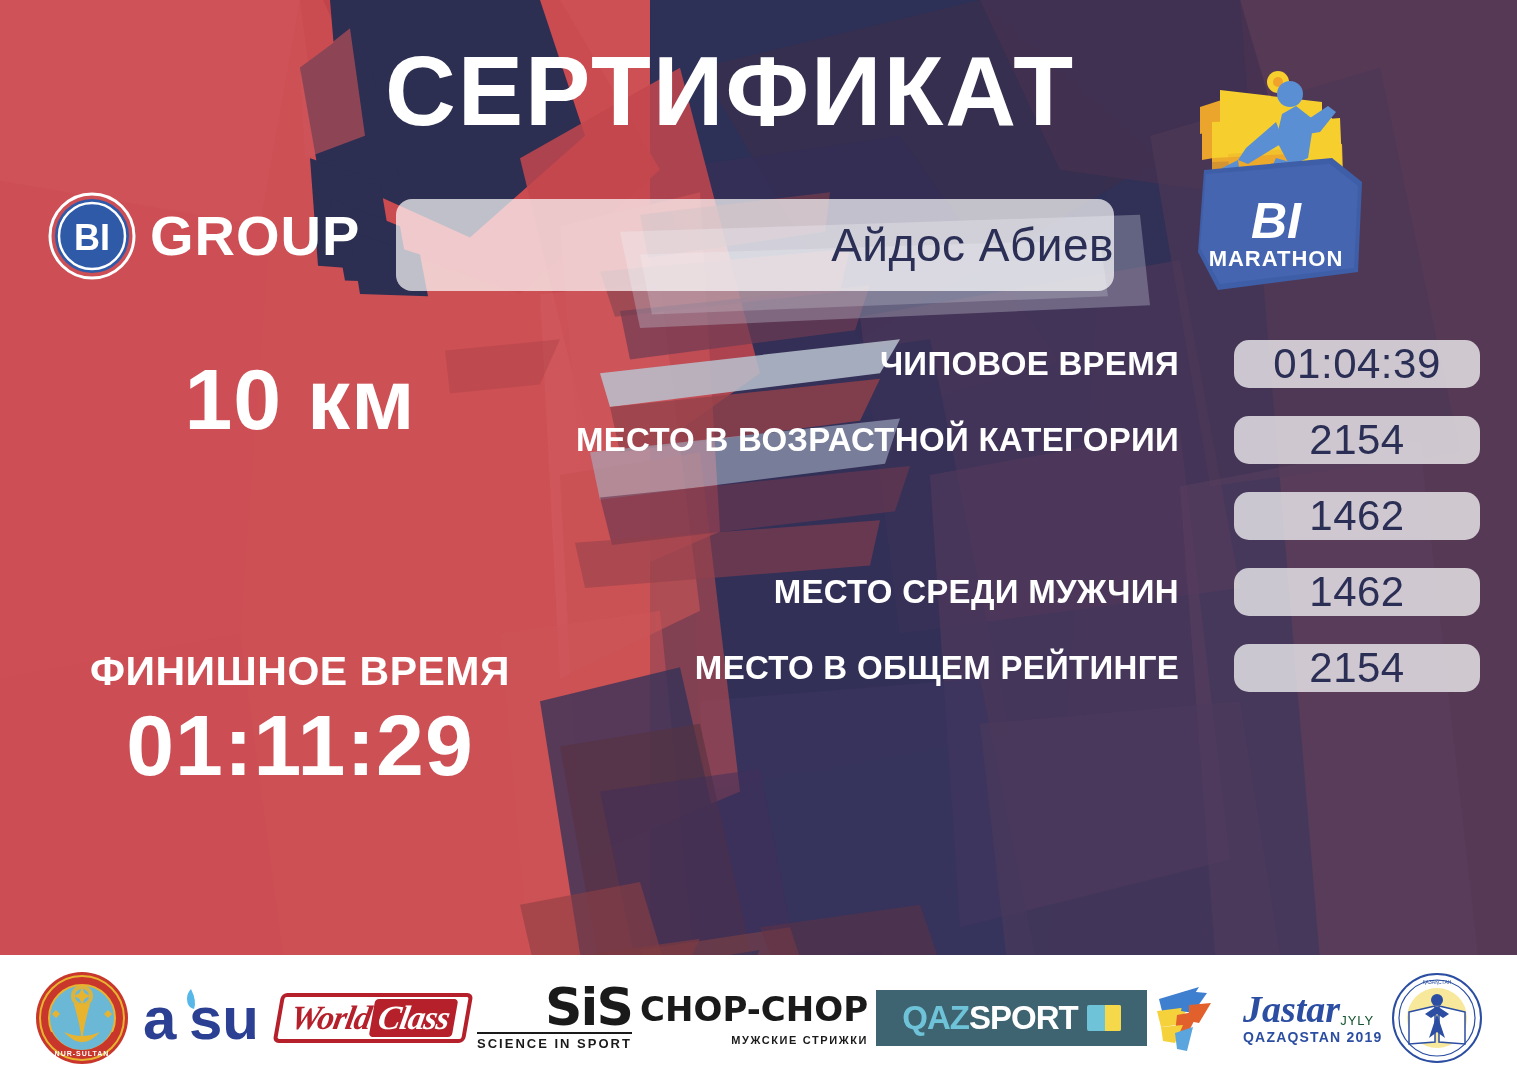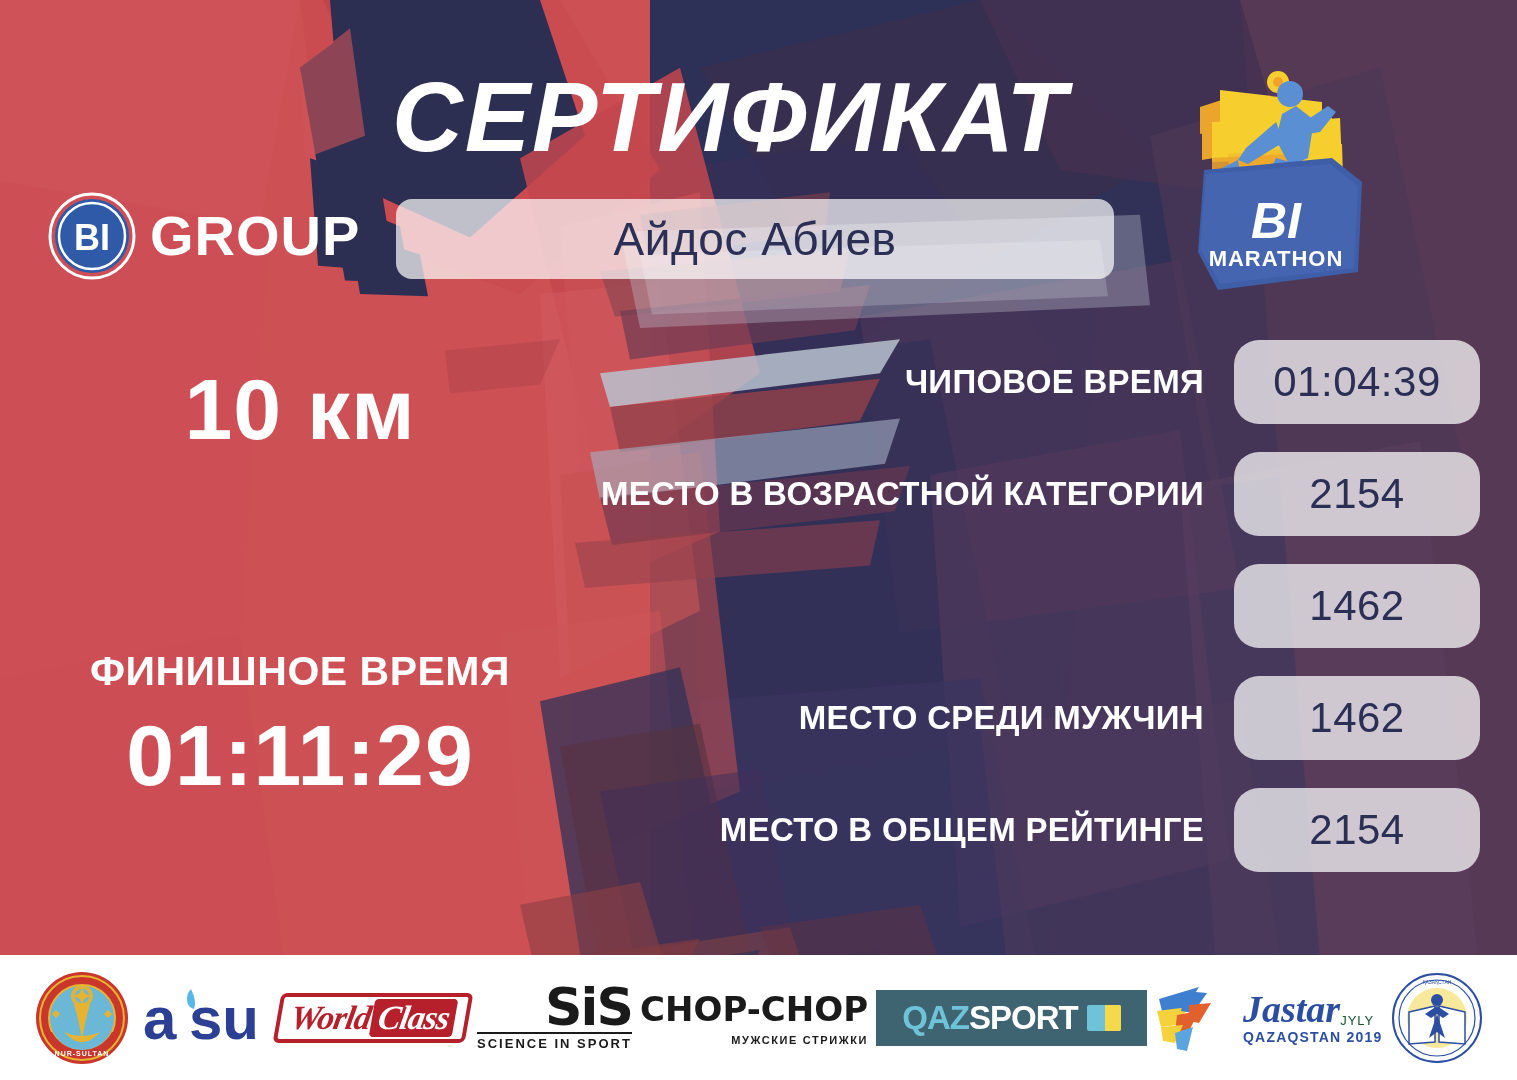--- a/index.html
+++ b/index.html
@@ -12,72 +12,71 @@
 
   
   .bg{position:absolute;inset:0;width:100%;height:100%;}
   .bg svg{display:block;width:100%;height:100%;}
 
   
   .stage{position:absolute;left:0;top:0;width:1517px;height:955px;}
 
   
   .title{
-    position:absolute;left:330px;top:68px;width:800px;
+    position:absolute;left:330px;top:42px;width:800px;
     text-align:center;color:#ffffff;
     font-size:98px;font-weight:700;letter-spacing:2px;line-height:1;
     white-space:nowrap;
-    font-style:italic;
   }
 
   
   .bigroup{position:absolute;left:48px;top:192px;display:flex;align-items:center;gap:14px;}
   .bi-badge{width:88px;height:88px;flex:0 0 auto;}
   .bigroup-word{
     color:#ffffff;font-size:56px;font-weight:600;letter-spacing:1px;line-height:1;
   }
 
   
   .name-field{
-    position:absolute;left:396px;top:199px;width:718px;height:80px;
+    position:absolute;left:396px;top:199px;width:718px;height:92px;
     background:rgba(255,255,255,0.70);border-radius:16px;
-    display:flex;align-items:center;justify-content:center;
+    display:flex;align-items:center;justify-content:flex-end;
   }
   .name-field span{
     color:#2b2f55;font-size:46px;font-weight:400;letter-spacing:.5px;white-space:nowrap;
   }
 
   
   .marathon{position:absolute;left:1172px;top:62px;width:200px;height:238px;}
   .marathon svg{display:block;width:100%;height:100%;}
   .blk-label{
     font-size:41px;font-weight:700;letter-spacing:.5px;line-height:1.07;
     text-transform:uppercase;
   }
   .blk-value{
-    font-size:86px;font-weight:700;letter-spacing:1px;line-height:1.05;margin-top:16px;
+    font-size:86px;font-weight:700;letter-spacing:1px;line-height:1.05;margin-top:6px;
   }
   .left-dist{position:absolute;left:40px;top:348px;width:520px;text-align:center;color:#fff;}
   .left-fin{position:absolute;left:40px;top:650px;width:520px;text-align:center;color:#fff;}
 
   
   .stats{position:absolute;left:520px;top:340px;width:960px;}
   .stat-row{
     display:flex;align-items:center;justify-content:flex-end;gap:30px;
     margin-bottom:28px;
   }
   .stat-label{
     flex:1 1 auto;text-align:right;color:#ffffff;
     font-size:33px;font-weight:700;line-height:1.1;letter-spacing:.3px;
     text-transform:uppercase;
   }
   .stat-pill{
-    flex:0 0 246px;width:246px;height:84px;border-radius:25px;
+    flex:0 0 246px;width:246px;height:48px;border-radius:15px;
     background:rgba(255,255,255,0.72);
-    display:flex;align-items:center;justify-content:center;
+    display:flex;align-items:center;justify-content:center;margin-left:25px;
   }
   .stat-pill span{
     color:#2b2f55;font-size:42px;font-weight:400;letter-spacing:.5px;
   }
 
   
   .sponsors{
     position:absolute;left:0;top:955px;width:1517px;height:125px;
     background:#ffffff;display:flex;align-items:center;justify-content:space-evenly;
     padding:0 26px;

